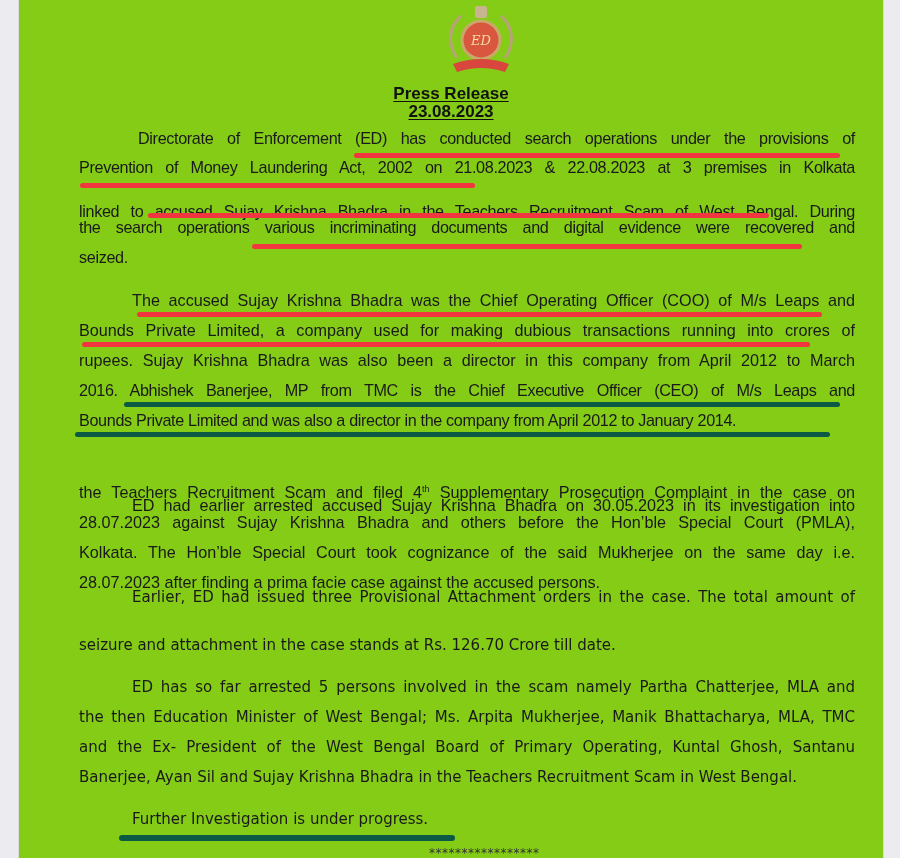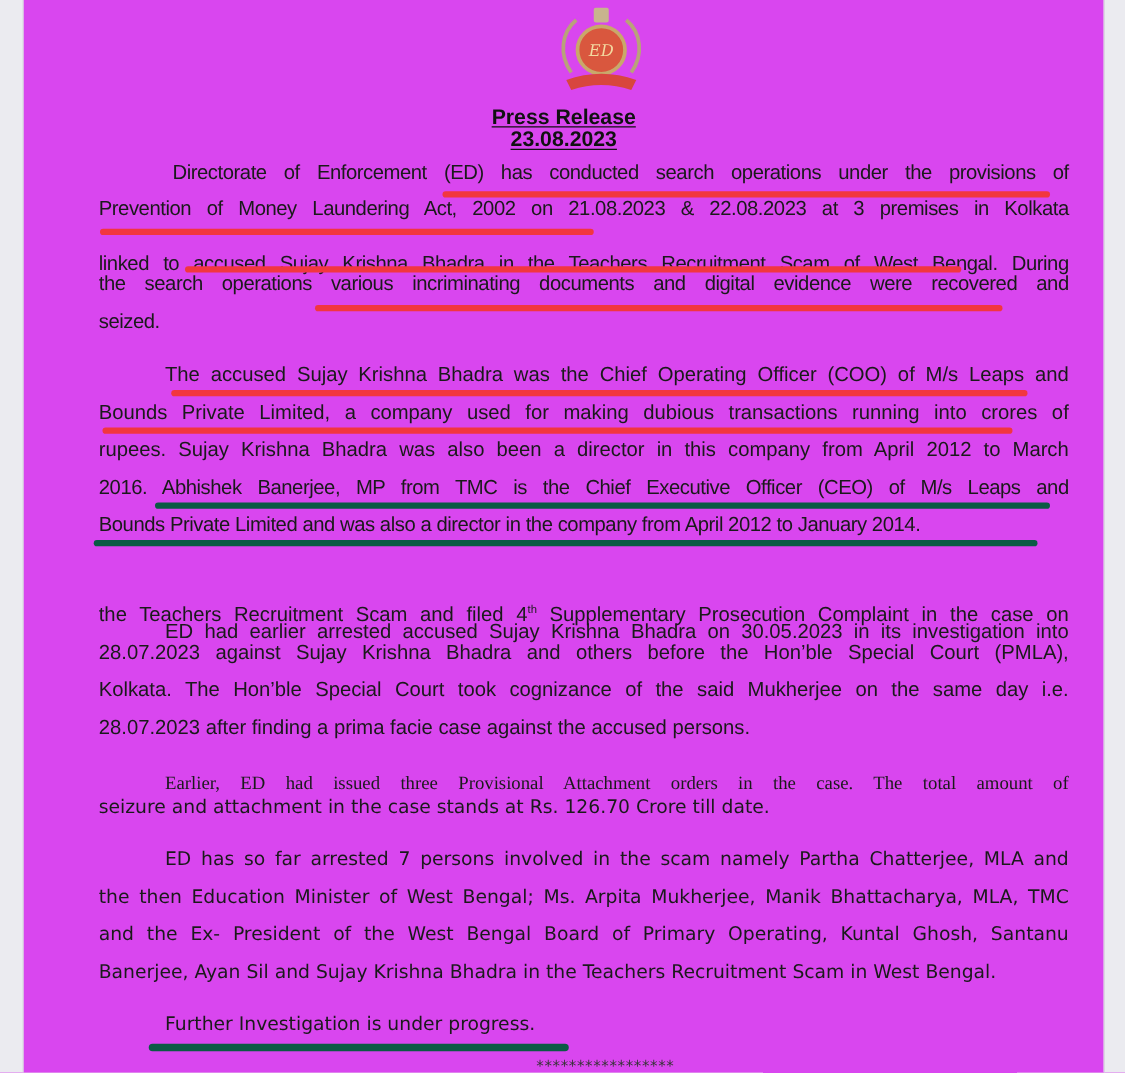--- a/index.html
+++ b/index.html
@@ -1,19 +1,19 @@
 <!DOCTYPE html>
 <html><head>
 <meta charset="utf-8">
 <style>
   html, body { margin:0; padding:0; }
   body { width:900px; height:858px; overflow:hidden; background:#ebebf0; position:relative; font-family:"Liberation Sans", sans-serif; }
   .edge-left { position:absolute; left:0; top:0; width:18px; height:858px; background:#ebebf0; border-right:1px solid #d9d9df; }
   .edge-right { position:absolute; left:883px; top:0; width:17px; height:858px; background:#ebebf0; border-left:1px solid #d9d9df; }
-  .page { position:absolute; left:19px; top:0; width:864px; height:858px; background:#d946ef; overflow:hidden; }
+  .page { position:absolute; left:19px; top:0; width:864px; height:858px; background:#84cc16; overflow:hidden; }
   .emblem { position:absolute; left:424px; top:6px; width:76px; height:72px; }
   .title { position:absolute; left:0; width:864px; text-align:center; font-weight:bold; font-size:17px; color:#111; }
   .title span { text-decoration:underline; text-underline-offset:2px; }
   .t1 { top:84px; }
   .t2 { top:102px; }
   .line { position:absolute; left:60px; width:776px; font-size:16.2px; color:#1a1a1a; white-space:nowrap; line-height:20px; }
   .just { text-align:justify; text-align-last:justify; }
   .narrow { font-family:"Liberation Sans", sans-serif; letter-spacing:-0.35px; }
   .v { font-family:"DejaVu Sans", sans-serif; font-size:15px; }
   .mark { position:absolute; height:5px; border-radius:3px; }
@@ -63,24 +63,24 @@
   <div class="mark red" style="left:63px; top:342px; width:728px;"></div>
   <div class="mark green" style="left:105px; top:402px; width:716px;"></div>
   <div class="mark green" style="left:56px; top:432px; width:755px;"></div>
 
   <div class="line just" style="top:452px; padding-left:53px; width:723px;margin-top:43px;">ED had earlier arrested accused Sujay Krishna Bhadra on 30.05.2023 in its investigation into</div>
   <div class="line just" style="top:482px;"><span>the Teachers Recruitment Scam and filed 4</span><sup>th</sup><span> Supplementary Prosecution Complaint in the case on</span></div>
   <div class="line just" style="top:512px;">28.07.2023 against Sujay Krishna Bhadra and others before the Hon’ble Special Court (PMLA),</div>
   <div class="line just" style="top:542px;">Kolkata. The Hon’ble Special Court took cognizance of the said Mukherjee on the same day i.e.</div>
   <div class="line" style="top:572px;">28.07.2023 after finding a prima facie case against the accused persons.</div>
 
-  <div class="line just v" style="top:617px; padding-left:53px; width:723px;font-family:Liberation Serif, serif;">Earlier, ED had issued three Provisional Attachment orders in the case. The total amount of</div>
+  <div class="line just v" style="top:587px; padding-left:53px; width:723px;">Earlier, ED had issued three Provisional Attachment orders in the case. The total amount of</div>
   <div class="line v" style="top:635px;">seizure and attachment in the case stands at Rs. 126.70 Crore till date.</div>
 
-  <div class="line just v" style="top:677px; padding-left:53px; width:723px;">ED has so far arrested 7 persons involved in the scam namely Partha Chatterjee, MLA and</div>
+  <div class="line just v" style="top:677px; padding-left:53px; width:723px;">ED has so far arrested 5 persons involved in the scam namely Partha Chatterjee, MLA and</div>
   <div class="line just v" style="top:707px;">the then Education Minister of West Bengal; Ms. Arpita Mukherjee, Manik Bhattacharya, MLA, TMC</div>
   <div class="line just v" style="top:737px;">and the Ex- President of the West Bengal Board of Primary Operating, Kuntal Ghosh, Santanu</div>
   <div class="line v" style="top:767px;">Banerjee, Ayan Sil and Sujay Krishna Bhadra in the Teachers Recruitment Scam in West Bengal.</div>
 
   <div class="line v" style="top:809px; padding-left:53px;">Further Investigation is under progress.</div>
   <div class="mark green" style="left:100px; top:835px; width:336px; height:6px;"></div>
 
   <div class="stars">*****************</div>
 </div>
 

